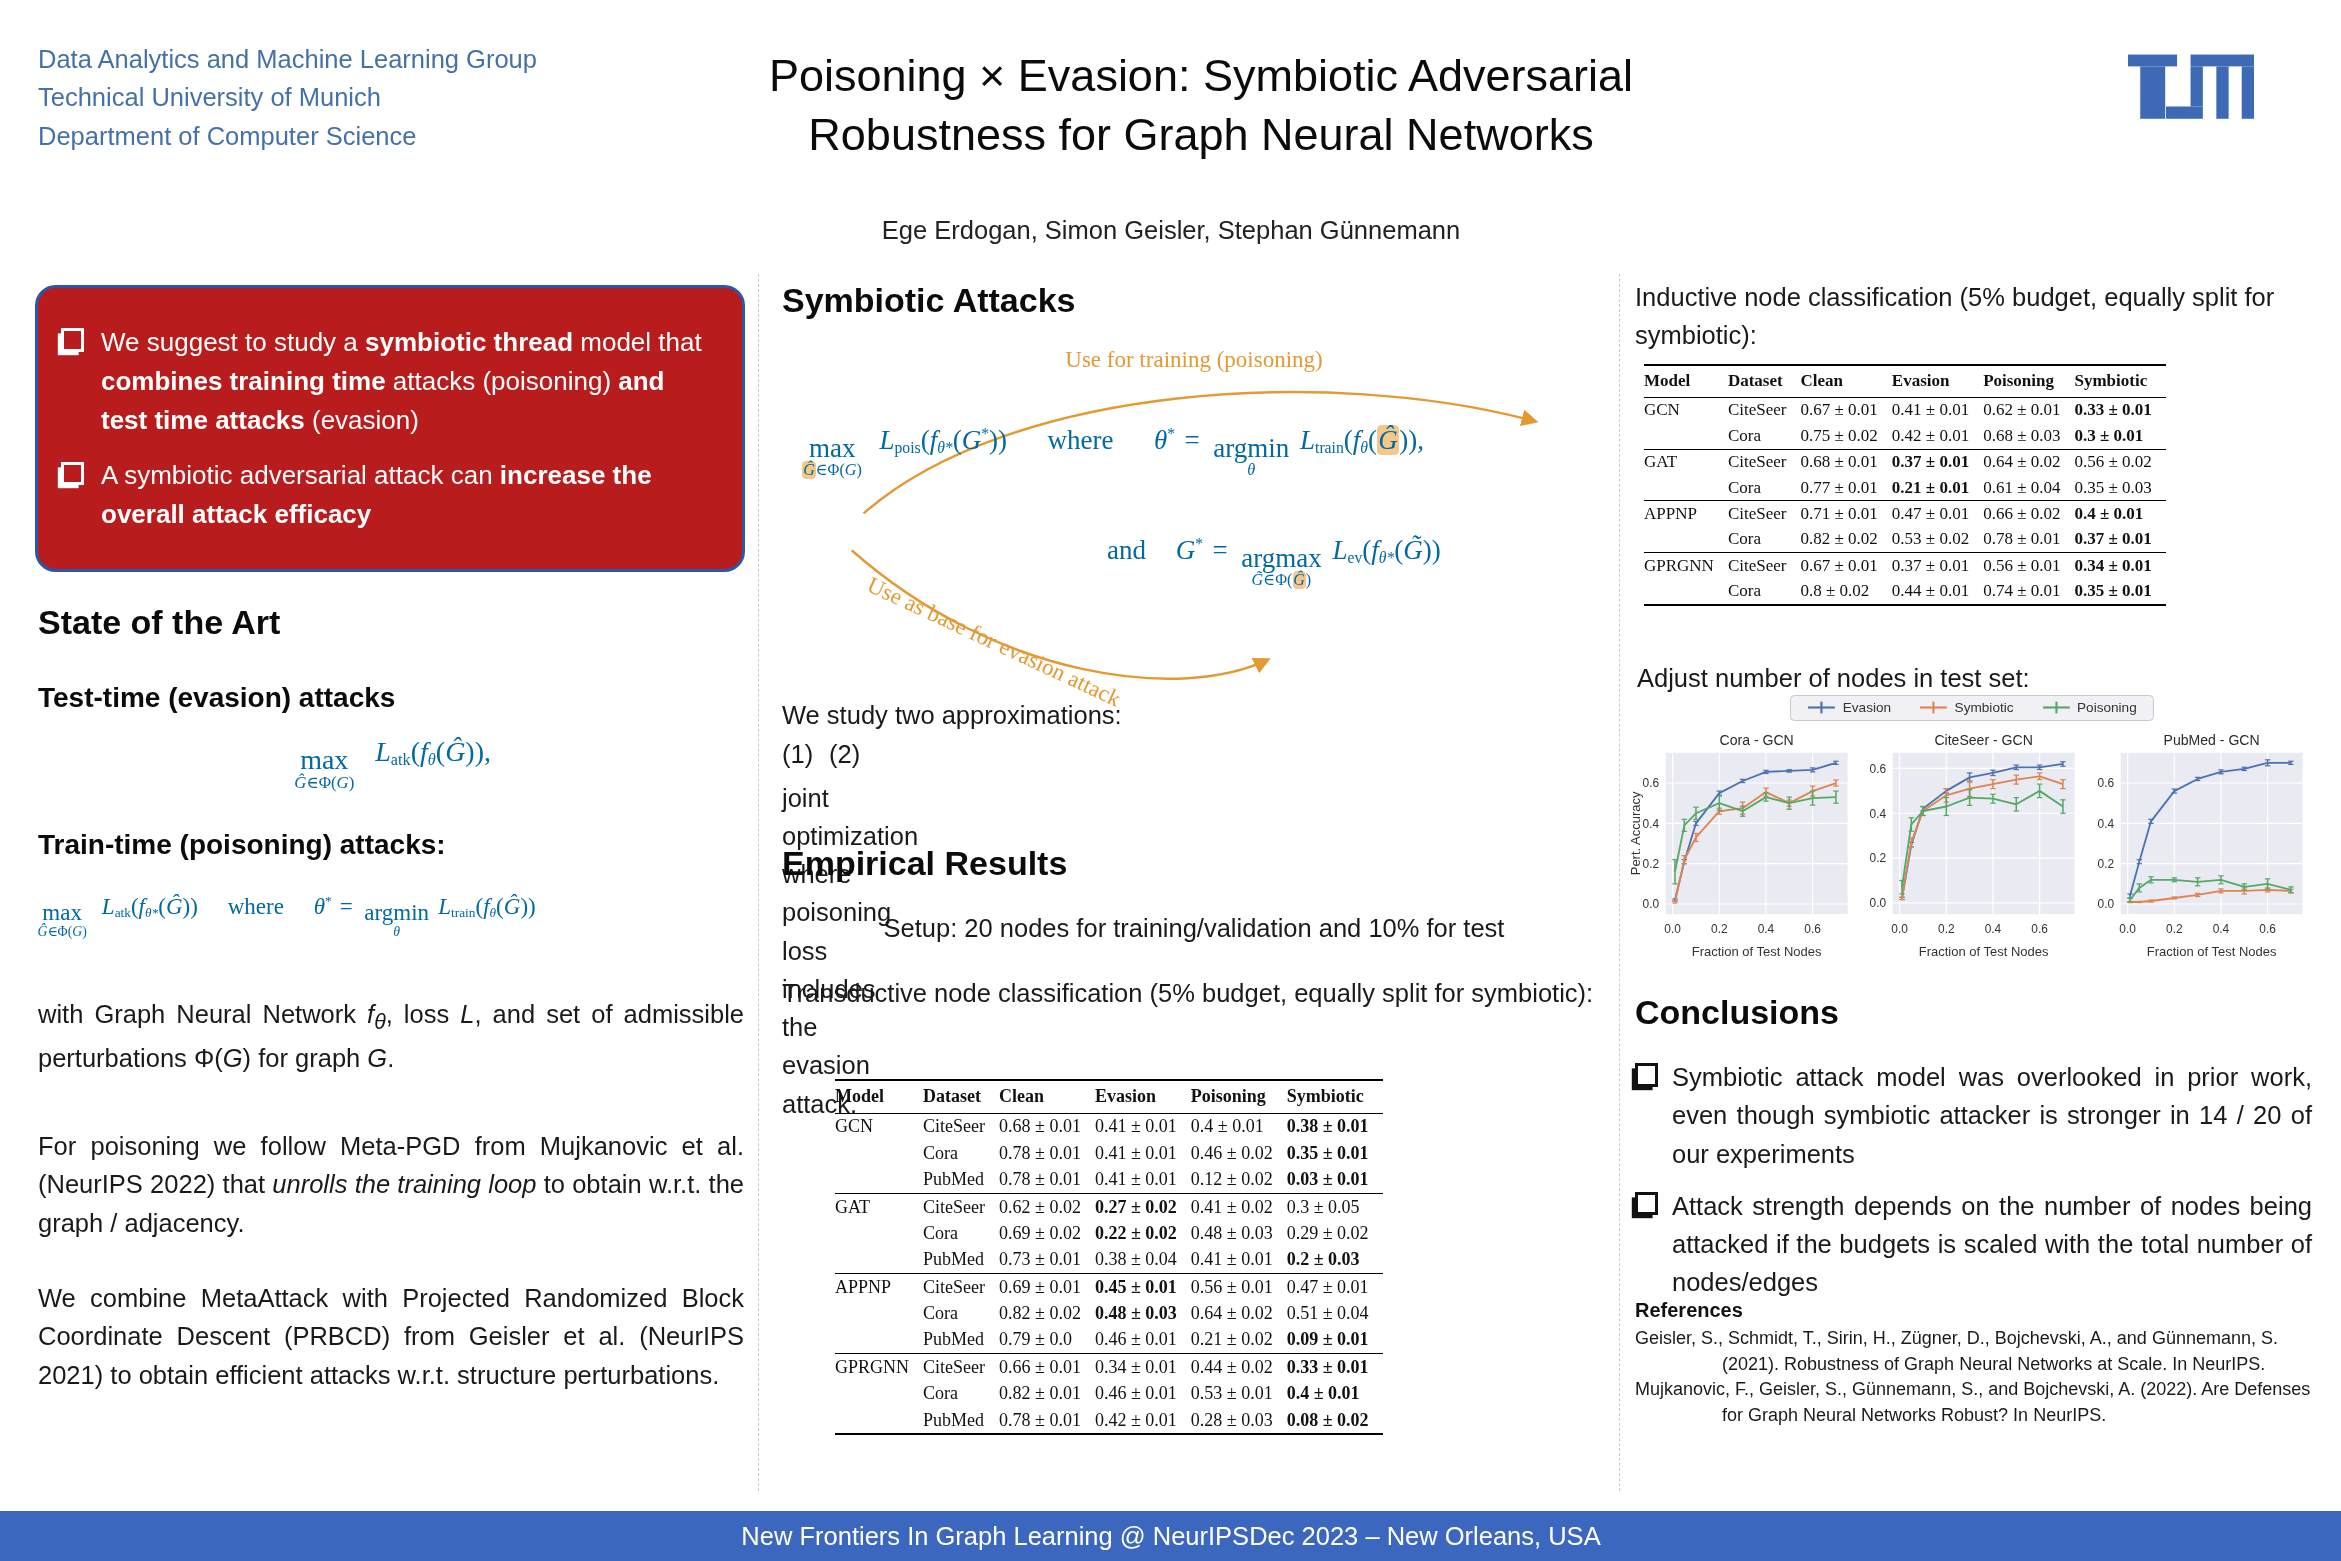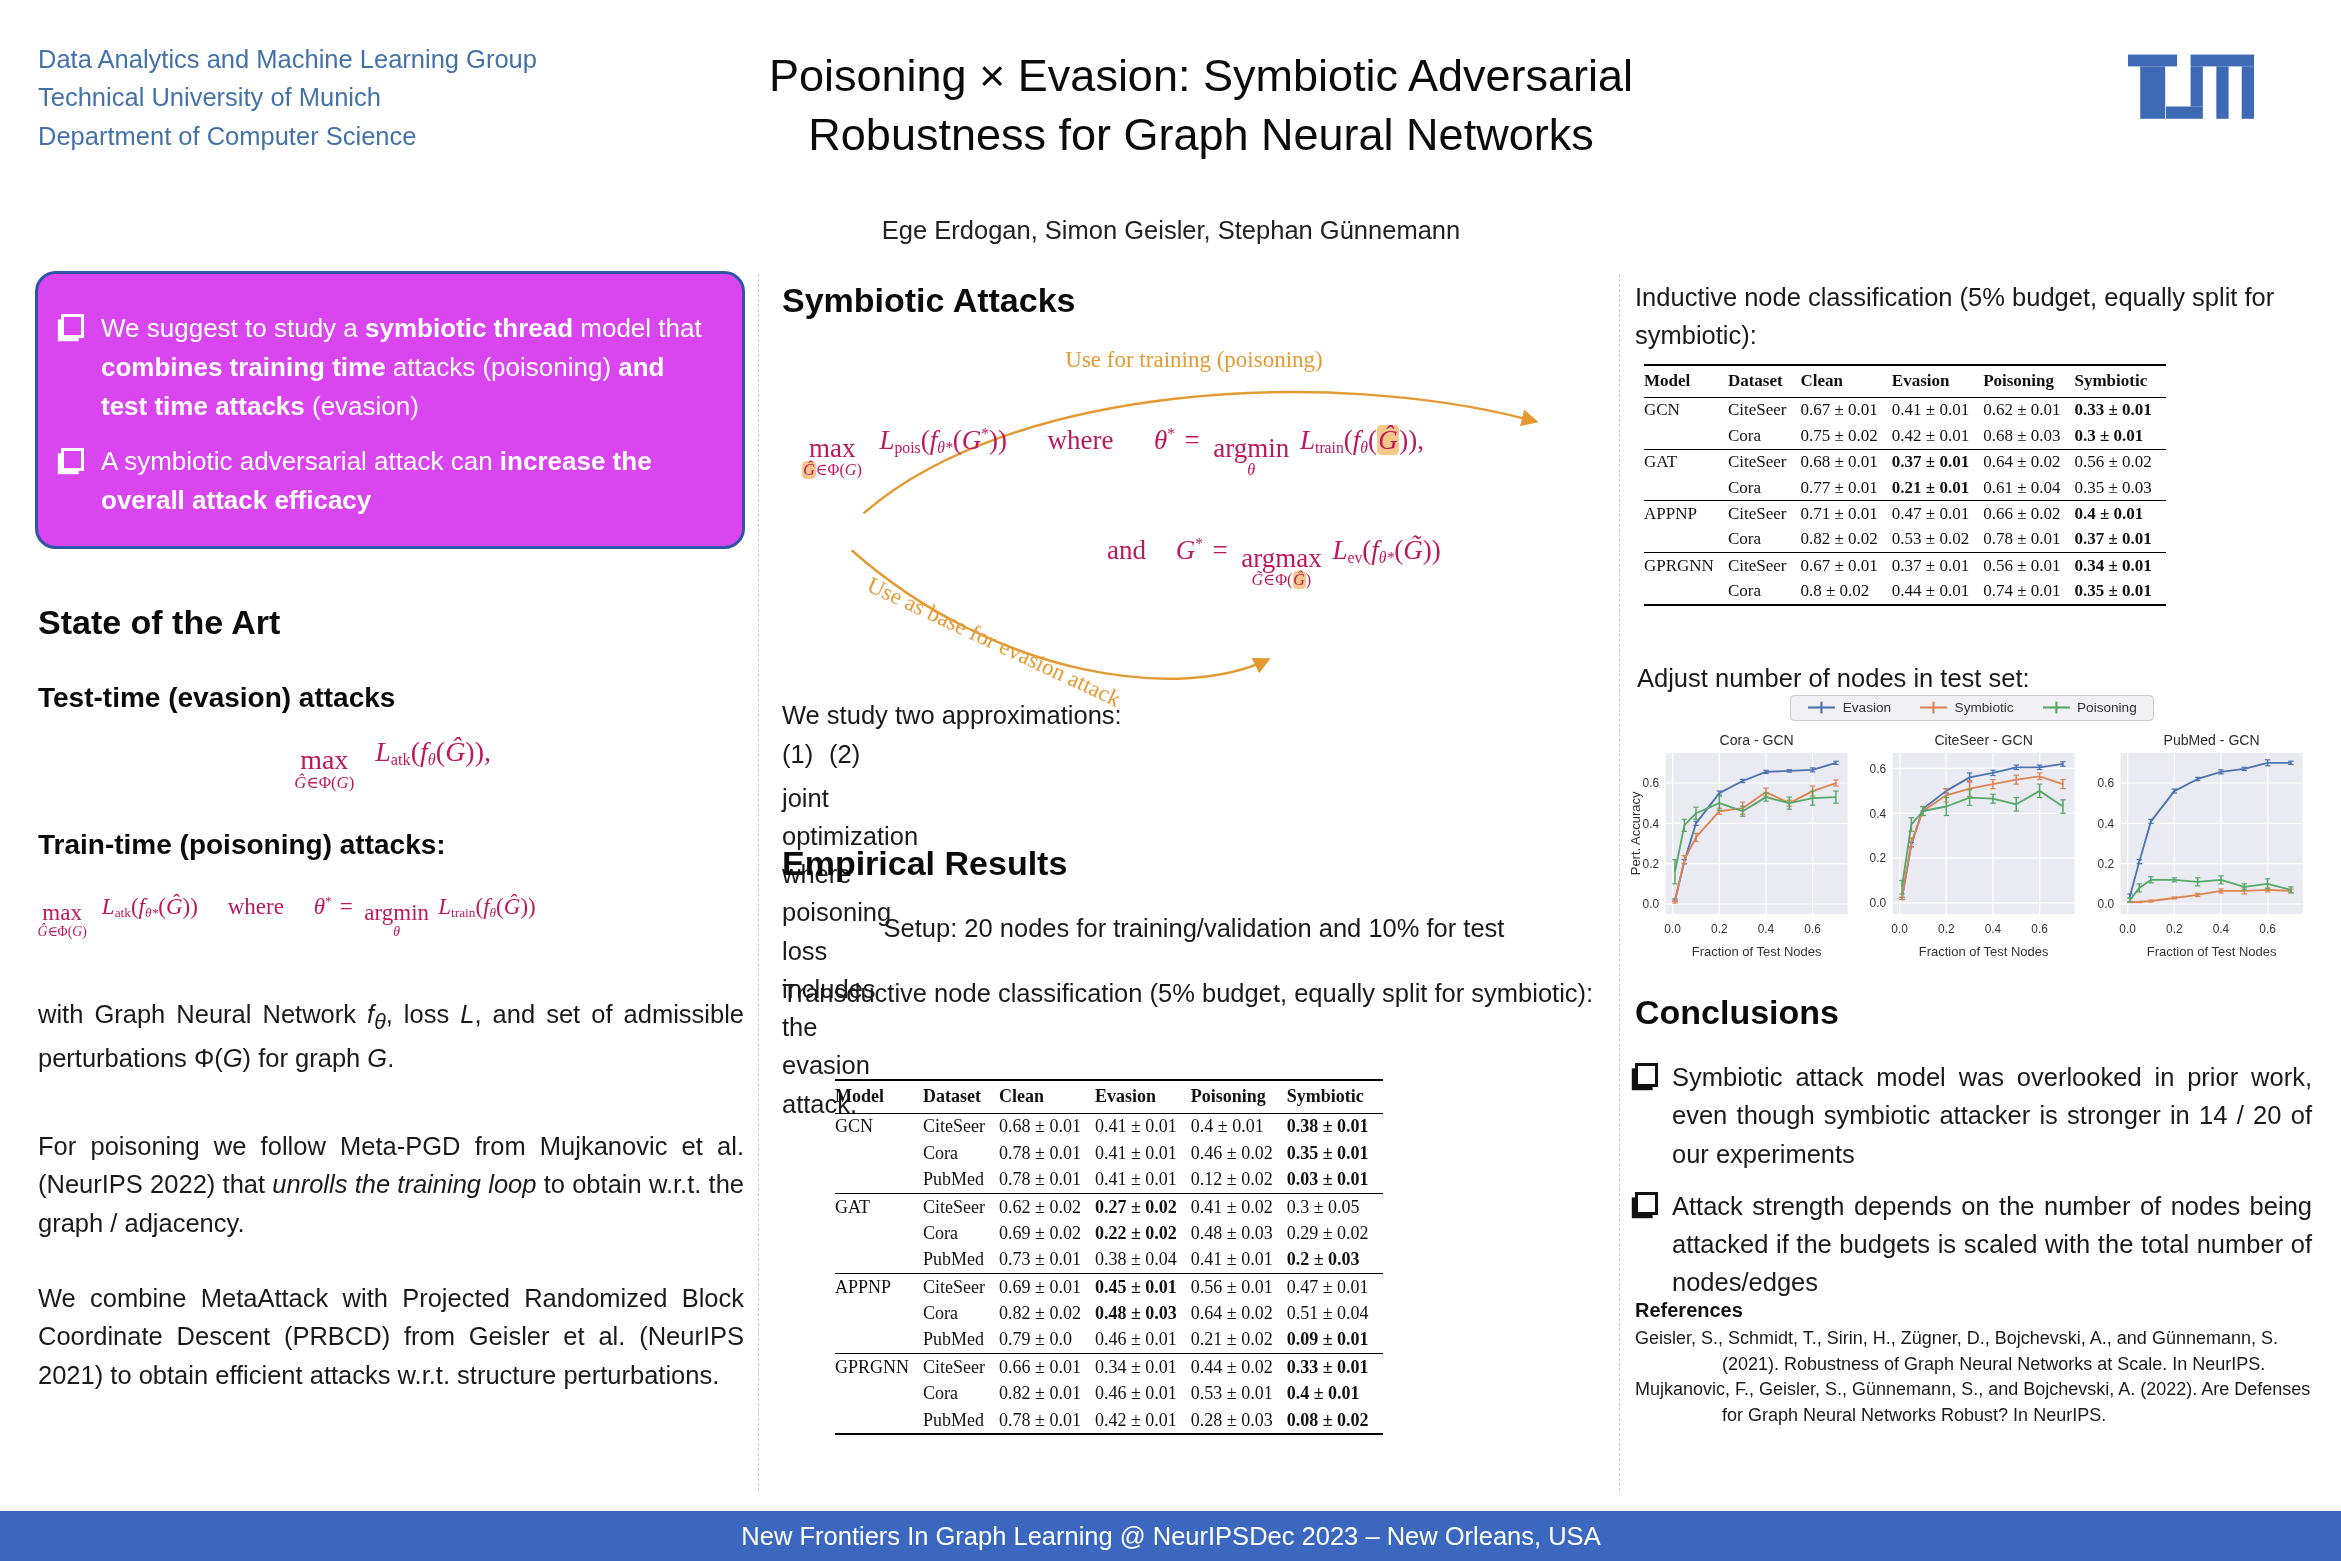--- a/index.html
+++ b/index.html
@@ -7,37 +7,37 @@
   .poster{position:relative;width:2342px;height:1561px;background:#fff;}
   .abs{position:absolute;}
 
   
   .affiliation{left:38px;top:40px;font-size:25.5px;line-height:1.5;color:#4472A8;}
   .title{left:1185px;top:47px;transform:translateX(-50%);text-align:center;font-size:45px;line-height:1.3;color:#0b0b0b;white-space:nowrap;margin-left:16px;}
   .authors{left:1171px;top:216px;transform:translateX(-50%);font-size:25.5px;color:#222;white-space:nowrap;}
   .tum-logo{left:2121px;top:54px;}
 
   
-  .key-box{left:35px;top:271px;width:710px;box-sizing:border-box;background:#d946ef;border:3.3px solid #2E55A8;border-radius:20.6px;padding:35px 26px 26px 23px;color:#fff;font-size:26px;line-height:1.5;}
+  .key-box{left:35px;top:285px;width:710px;box-sizing:border-box;background:#b91c1c;border:3.3px solid #2E55A8;border-radius:20.6px;padding:35px 26px 35px 23px;color:#fff;font-size:26px;line-height:1.5;}
   .blist{display:grid;grid-template-columns:40px 1fr;row-gap:16.3px;}
   .sq{width:17.3px;height:17.3px;border:3.3px solid currentColor;display:inline-block;box-shadow:-4.3px 4.3px 0 -1.1px currentColor;margin-top:5.4px;}
   .blist b{font-weight:700;}
 
   
   .divider{border-left:1.6px dashed #c9c9c9;width:0;}
   .d1{left:758px;top:274px;height:1217px;}
   .d2{left:1619px;top:274px;height:1217px;}
 
   h2.sec{font-size:34px;font-weight:700;margin:0;color:#0b0b0b;}
   h3.sub{font-size:28px;font-weight:700;margin:0;color:#0b0b0b;}
   .body-text{font-size:25.5px;line-height:1.5;color:#1a1a1a;}
   .just{text-align:justify;text-justify:inter-word;}
 
   
-  .formula{font-family:"Liberation Serif","DejaVu Serif",serif;color:#be185d;white-space:nowrap;}
+  .formula{font-family:"Liberation Serif","DejaVu Serif",serif;color:#0369a1;white-space:nowrap;}
   .fs.rm{font-style:normal;}
   .fs.v{font-style:italic;}
   .fs.ss{font-size:0.58em;vertical-align:-0.28em;}
   .fs.sp{font-size:0.58em;vertical-align:0.62em;}
   .fs.hl, .hl{background:#F5C88A;border-radius:4.3px;padding:0 0.05em;}
   .stk{display:inline-flex;flex-direction:column;align-items:center;line-height:1.05;vertical-align:middle;position:relative;top:0.5em;margin:0 0.15em;}
   .stk .b{font-size:0.6em;}
 
   
   .diagram{left:782px;top:339px;width:824px;height:351px;}

